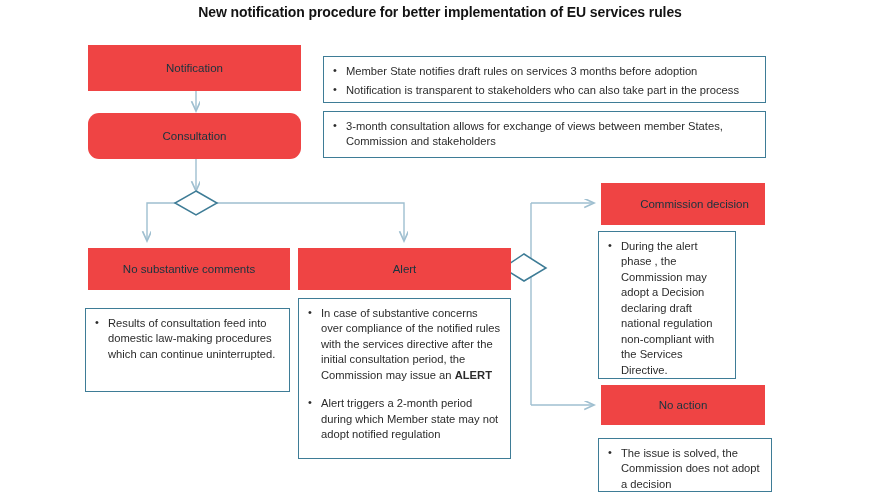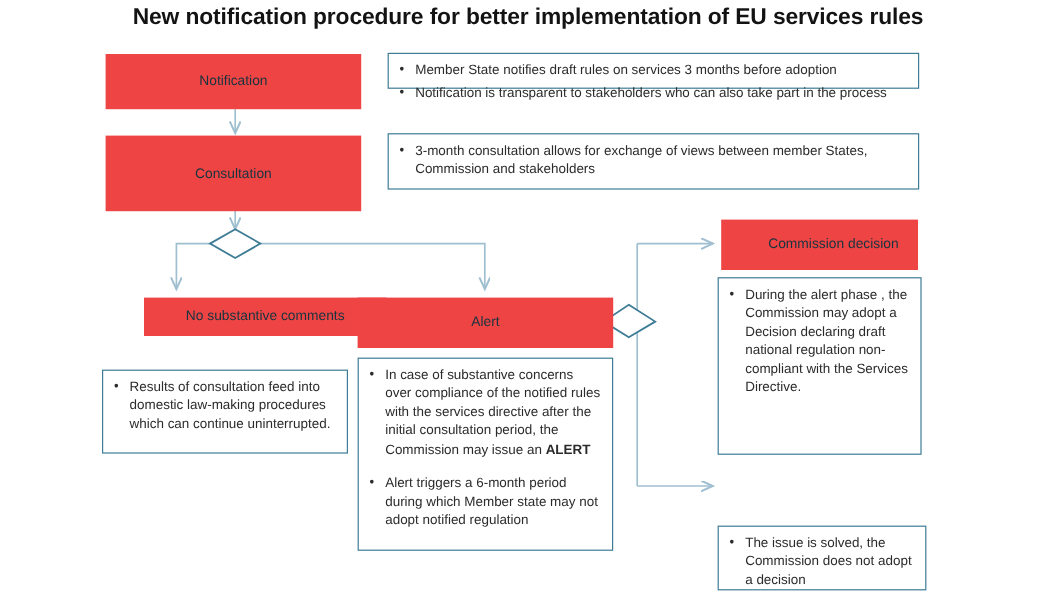--- a/index.html
+++ b/index.html
@@ -14,21 +14,21 @@
     background: #ffffff;
     font-family: "Liberation Sans", sans-serif;
     overflow: hidden;
   }
   #title {
     position: absolute;
     left: 0;
     top: 4px;
     width: 880px;
     text-align: center;
-    font-size: 19px;
+    font-size: 14px;
     font-weight: bold;
     color: #131313;
     letter-spacing: -0.1px;
   }
   .node {
     position: absolute;
     background: #ef4444;
     box-sizing: border-box;
     display: flex;
     align-items: center;
@@ -124,64 +124,67 @@
     <path class="wire" d="M531,405 L594,405" marker-end="url(#arrow)"></path>
 
     <polygon class="diamond" points="196,191 217,203 196,215 175,203"></polygon>
     <polygon class="diamond" points="524,254 546,268 524,281 503,268"></polygon>
   </svg>
 
   <div class="node" style="left:88px; top:45px; width:213px; height:46px;">
     <span>Notification</span>
   </div>
 
-  <div class="node" style="left:88px; top:113px; width:213px; height:63px;">
+  <div class="node" style="left:88px; top:113px; width:213px; height:46px;border-radius:11px;">
     <span>Consultation</span>
   </div>
 
-  <div class="node" style="left:88px; top:248px; width:202px; height:32px;margin-left:32px;">
+  <div class="node" style="left:88px; top:248px; width:202px; height:42px;">
     <span>No substantive comments</span>
   </div>
 
   <div class="node" style="left:298px; top:248px; width:213px; height:42px;">
     <span>Alert</span>
   </div>
 
   <div class="node" style="left:601px; top:183px; width:164px; height:42px;padding-left:23px;">
     <span>Commission decision</span>
   </div>
 
+  <div class="node" style="left:601px; top:385px; width:164px; height:40px;">
+    <span>No action</span>
+  </div>
 
-  <div class="textbox" style="left:323px; top:44px; width:443px; height:30px;">
+  <div class="textbox" style="left:323px; top:56px; width:443px; height:47px;">
     <ul>
       <li>Member State notifies draft rules on services 3 months before adoption</li>
       <li>Notification is transparent to stakeholders who can also take part in the process</li>
     </ul>
   </div>
 
   <div class="textbox" style="left:323px; top:111px; width:443px; height:47px;">
     <ul>
       <li>3-month  consultation allows for exchange of views between member States, Commission and stakeholders</li>
     </ul>
   </div>
 
-  <div class="textbox" style="left:85px; top:308px; width:205px; height:70px;">
+  <div class="textbox" style="left:85px; top:308px; width:205px; height:84px;">
     <ul>
       <li>Results of consultation feed into domestic law-making procedures which can continue uninterrupted.</li>
     </ul>
   </div>
 
   <div class="textbox" style="left:298px; top:298px; width:213px; height:161px;">
     <ul>
       <li><span>In case of substantive concerns over compliance of the notified rules with the services directive after the initial consultation period, the Commission may issue an</span> <b>ALERT</b></li>
-      <li class="gap">Alert triggers a 6-month period during which Member state may not adopt notified regulation</li>
+      <li class="gap">Alert triggers a 2-month period during which Member state may not adopt notified regulation</li>
     </ul>
   </div>
 
-  <div class="textbox" style="left:598px; top:231px; width:170px; height:148px;">
+  <div class="textbox" style="left:598px; top:231px; width:138px; height:148px;">
     <ul>
       <li>During the alert phase , the Commission may adopt a Decision declaring draft national regulation non-compliant with the Services Directive.</li>
     </ul>
   </div>
 
   <div class="textbox" style="left:598px; top:438px; width:174px; height:54px;">
     <ul>
       <li>The issue is solved, the Commission does not adopt a decision</li>
     </ul>
   </div>

